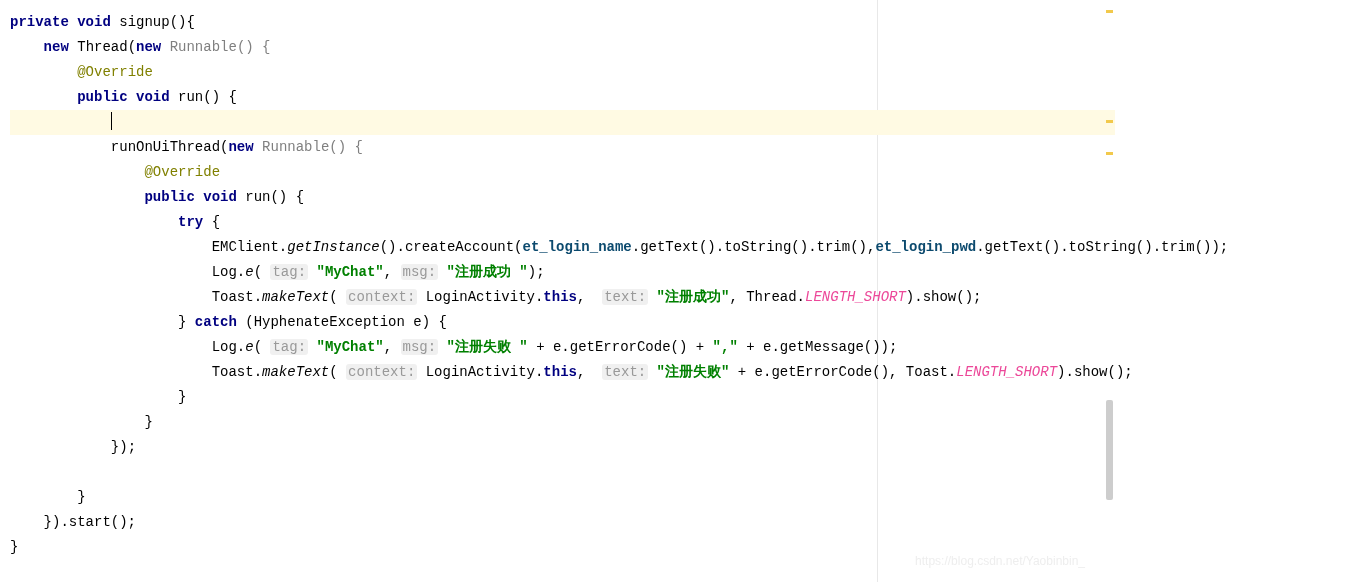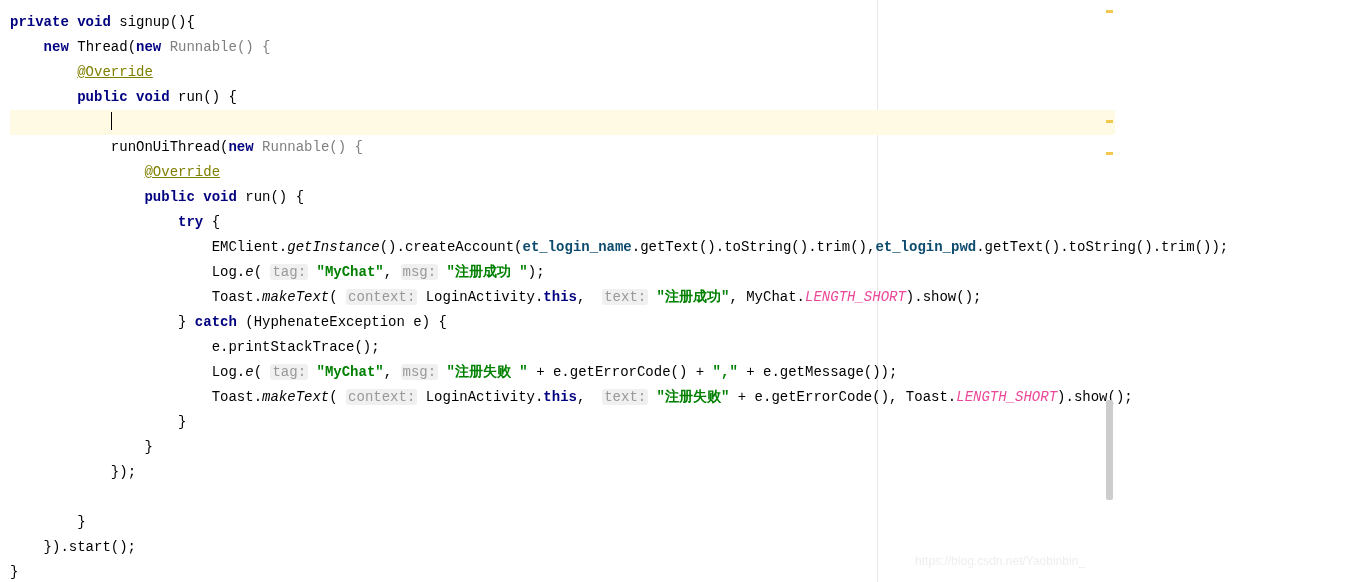--- a/index.html
+++ b/index.html
@@ -23,21 +23,21 @@
       height: 582px;
       padding: 10px 0 0 10px;
       line-height: 25px;
     }
     .line {
       white-space: pre;
       position: relative;
       height: 25px;
     }
     .kw { color: #000080; font-weight: bold; }
-    .annotation { color: #808000; text-decoration: underline; }
+    .annotation { color: #808000; }
     .comment { color: #808080; text-align: center; }
     .str { color: #008000; font-weight: bold; }
     .field { color: #0c4a6e; font-weight: bold; }
     .static-italic { font-style: italic; margin-top: 6px; }
     .constant { color: #ec4899; font-style: italic; font-weight: normal; }
     .hint { background: #f0f0f0; color: #999999; border-radius: 3px; padding: 0 2px; font-style: normal; font-weight: normal; text-align: center; }
     .caret-line {
       background: #fffae3;
     }
     .caret {
@@ -110,25 +110,24 @@
   <div class="line">                <span class="annotation">@Override</span></div>
 
   <div class="line">                <span class="kw">public</span> <span class="kw">void</span><span> run() {</span></div>
 
   <div class="line">                    <span class="kw">try</span><span> {</span></div>
 
   <div class="line">                        <span>EMClient.</span><span class="static-italic">getInstance</span><span>().createAccount(</span><span class="field">et_login_name</span><span>.getText().toString().trim(),</span><span class="field">et_login_pwd</span><span>.getText().toString().trim());</span></div>
 
   <div class="line">                        <span>Log.</span><span class="static-italic">e</span><span>( </span><span class="hint">tag:</span><span class="str"> "MyChat"</span><span>, </span><span class="hint">msg:</span><span class="str"> "注册成功 "</span><span>);</span></div>
 
-  <div class="line">                        <span>Toast.</span><span class="static-italic">makeText</span><span>( </span><span class="hint">context:</span><span> LoginActivity.</span><span class="kw">this</span><span>,  </span><span class="hint">text:</span><span class="str"> "注册成功"</span><span>, MyChat.</span><span class="constant">LENGTH_SHORT</span><span>).show();</span></div>
+  <div class="line">                        <span>Toast.</span><span class="static-italic">makeText</span><span>( </span><span class="hint">context:</span><span> LoginActivity.</span><span class="kw">this</span><span>,  </span><span class="hint">text:</span><span class="str"> "注册成功"</span><span>, Thread.</span><span class="constant">LENGTH_SHORT</span><span>).show();</span></div>
 
   <div class="line">                    <span>} </span><span class="kw">catch</span><span> (HyphenateException e) {</span></div>
 
-  <div class="line">                        <span>e.printStackTrace();</span></div>
 
   <div class="line">                        <span>Log.</span><span class="static-italic">e</span><span>( </span><span class="hint">tag:</span><span class="str"> "MyChat"</span><span>, </span><span class="hint">msg:</span><span class="str"> "注册失败 "</span><span> + e.getErrorCode() + </span><span class="str">","</span><span> + e.getMessage());</span></div>
 
   <div class="line">                        <span>Toast.</span><span class="static-italic">makeText</span><span>( </span><span class="hint">context:</span><span> LoginActivity.</span><span class="kw">this</span><span>,  </span><span class="hint">text:</span><span class="str"> "注册失败"</span><span> + e.getErrorCode(), Toast.</span><span class="constant">LENGTH_SHORT</span><span>).show();</span></div>
 
   <div class="line">                    <span>}</span></div>
 
   <div class="line">                <span>}</span></div>
 
   <div class="line">            <span>});</span></div>

